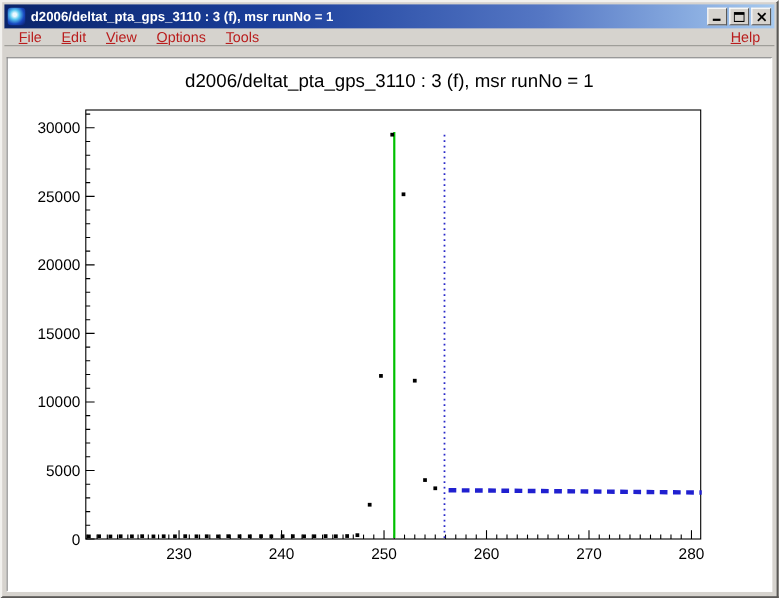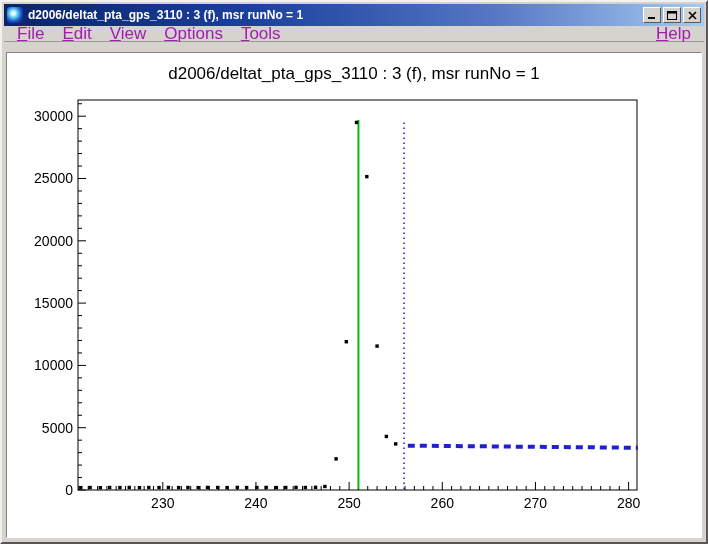--- a/index.html
+++ b/index.html
@@ -17,21 +17,21 @@
   .title-text { color:#fff; font-weight:bold; font-size:12px; margin-left:5px;
     white-space:nowrap; overflow:hidden; flex:1 1 auto; }
   .tb-buttons { display:flex; gap:2px; flex:0 0 auto; }
   .tb-btn { width:18px; height:16px; background:#d6d3ce; display:flex;
     align-items:center; justify-content:center;
     border:1px solid; border-color:#fff #5a5856 #5a5856 #fff; }
   .tb-btn svg { display:block; }
 
   .menubar { position:absolute; top:24px; left:2px; right:2px; height:16px;
     background:#d6d3ce; display:flex; align-items:center; padding:0 4px;
-    border-bottom:1px solid #9a9894; font-size:17px; color:#a21caf; }
+    border-bottom:1px solid #9a9894; font-size:13px; color:#b91c1c; }
   .menu-item { padding:3px 9px; cursor:default; white-space:nowrap; }
   .menu-spacer { flex:1 1 auto; }
   .menu-item u { text-decoration:underline; }
 
   .canvas { position:absolute; left:4px; right:4px; top:50px; bottom:4px;
     background:#fff; border:1px solid; border-color:#828282 #ffffff #ffffff #828282; }
   .plot-title { position:absolute; top:11px; left:0; right:0; text-align:center;
     font-size:17px; color:#000; white-space:nowrap; }
   #plot-svg { position:absolute; left:0; top:0; }
   #plot-svg text { font-family:"Liberation Sans", sans-serif; }

